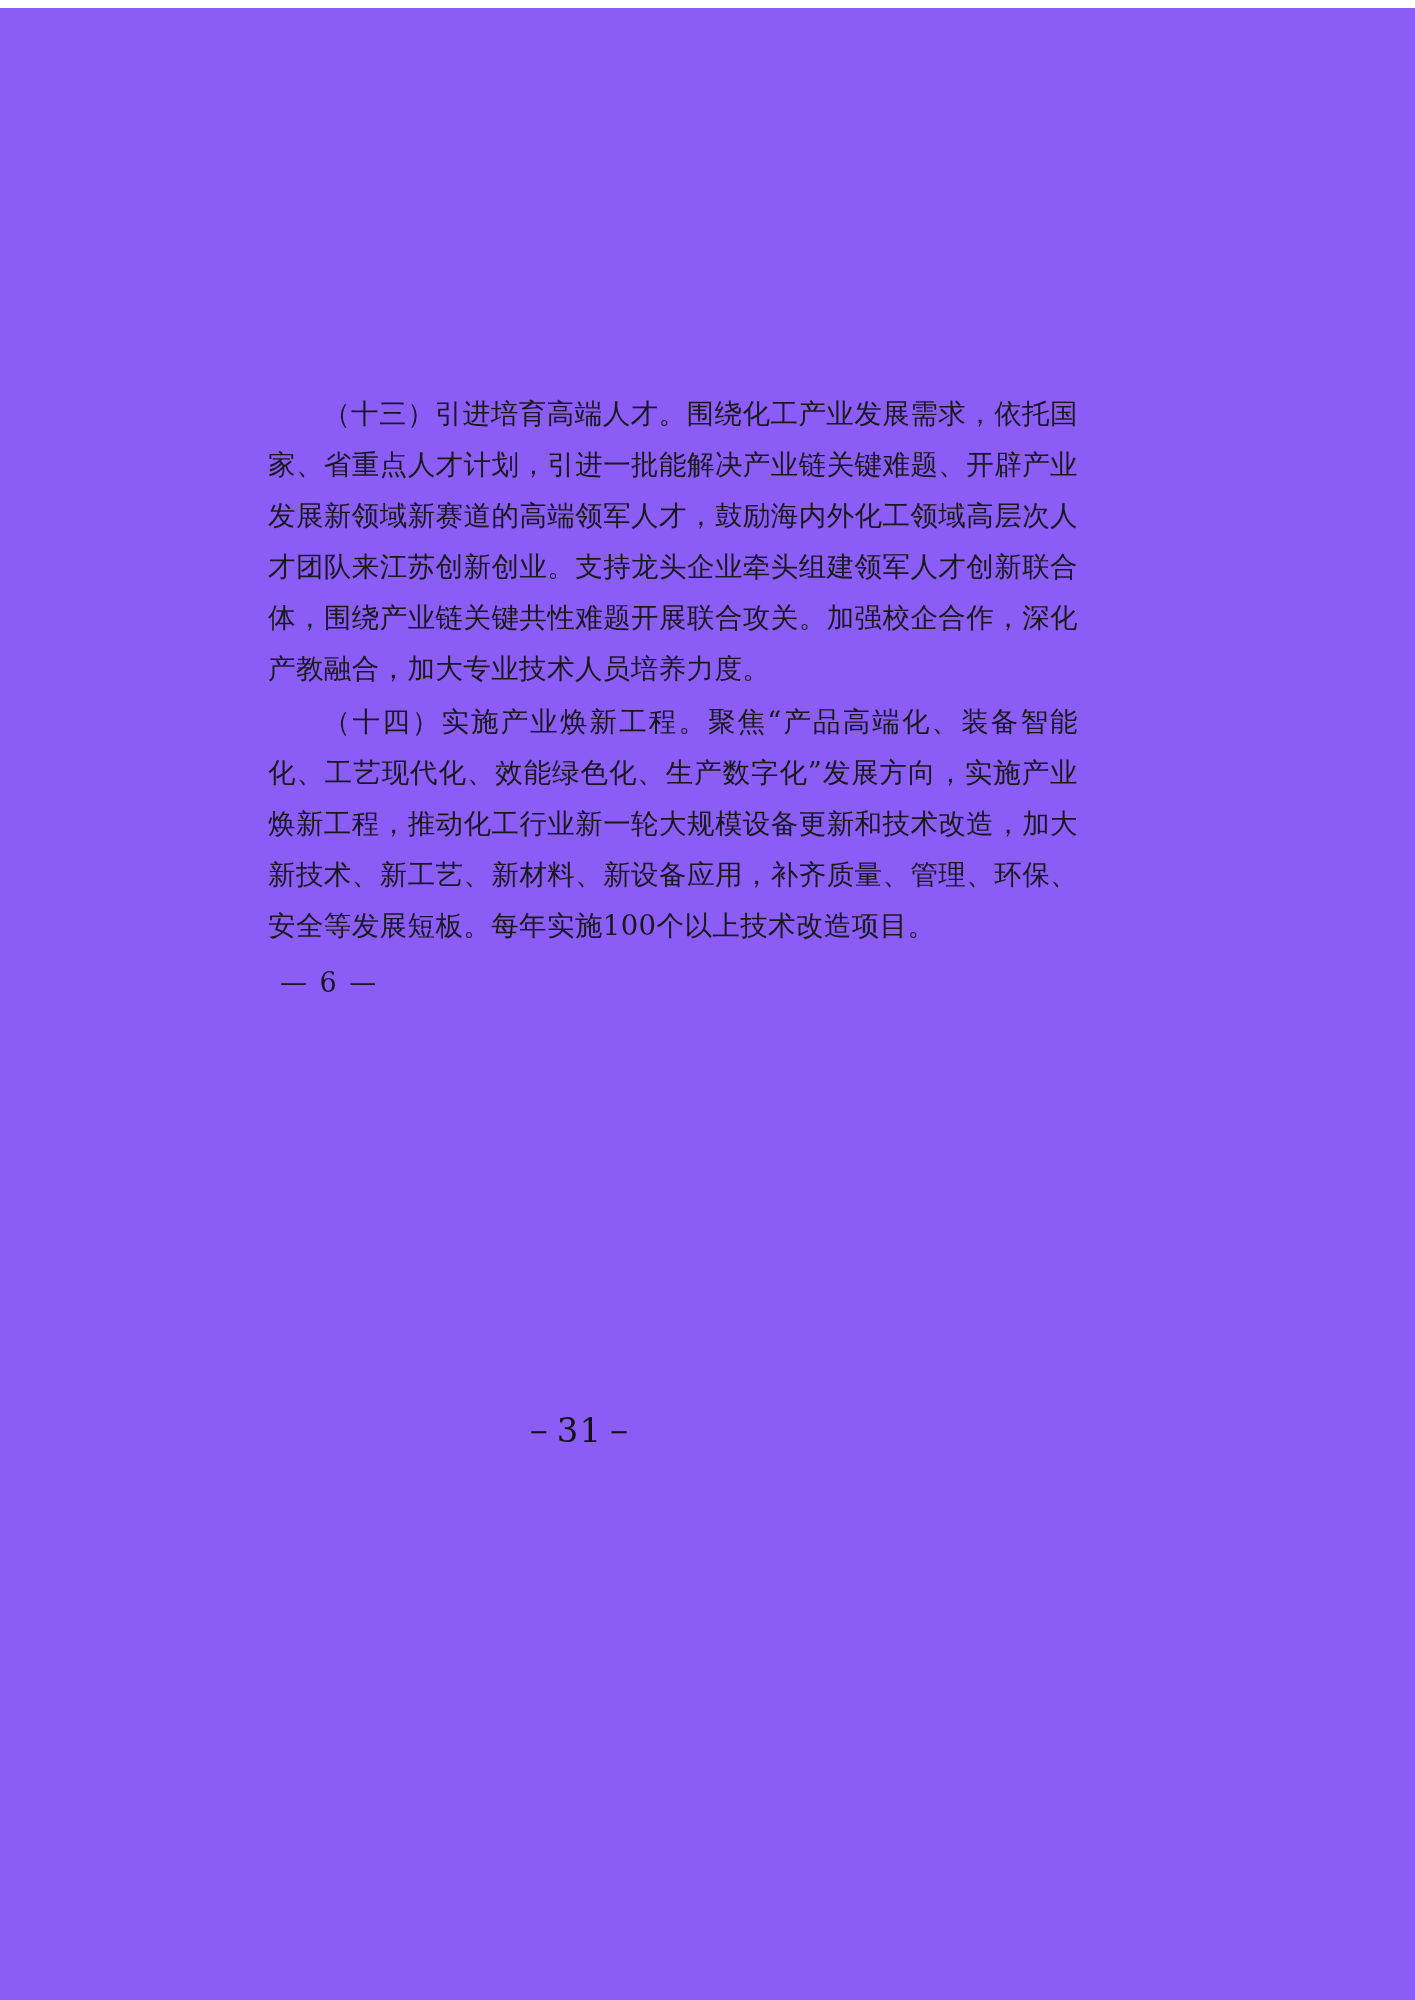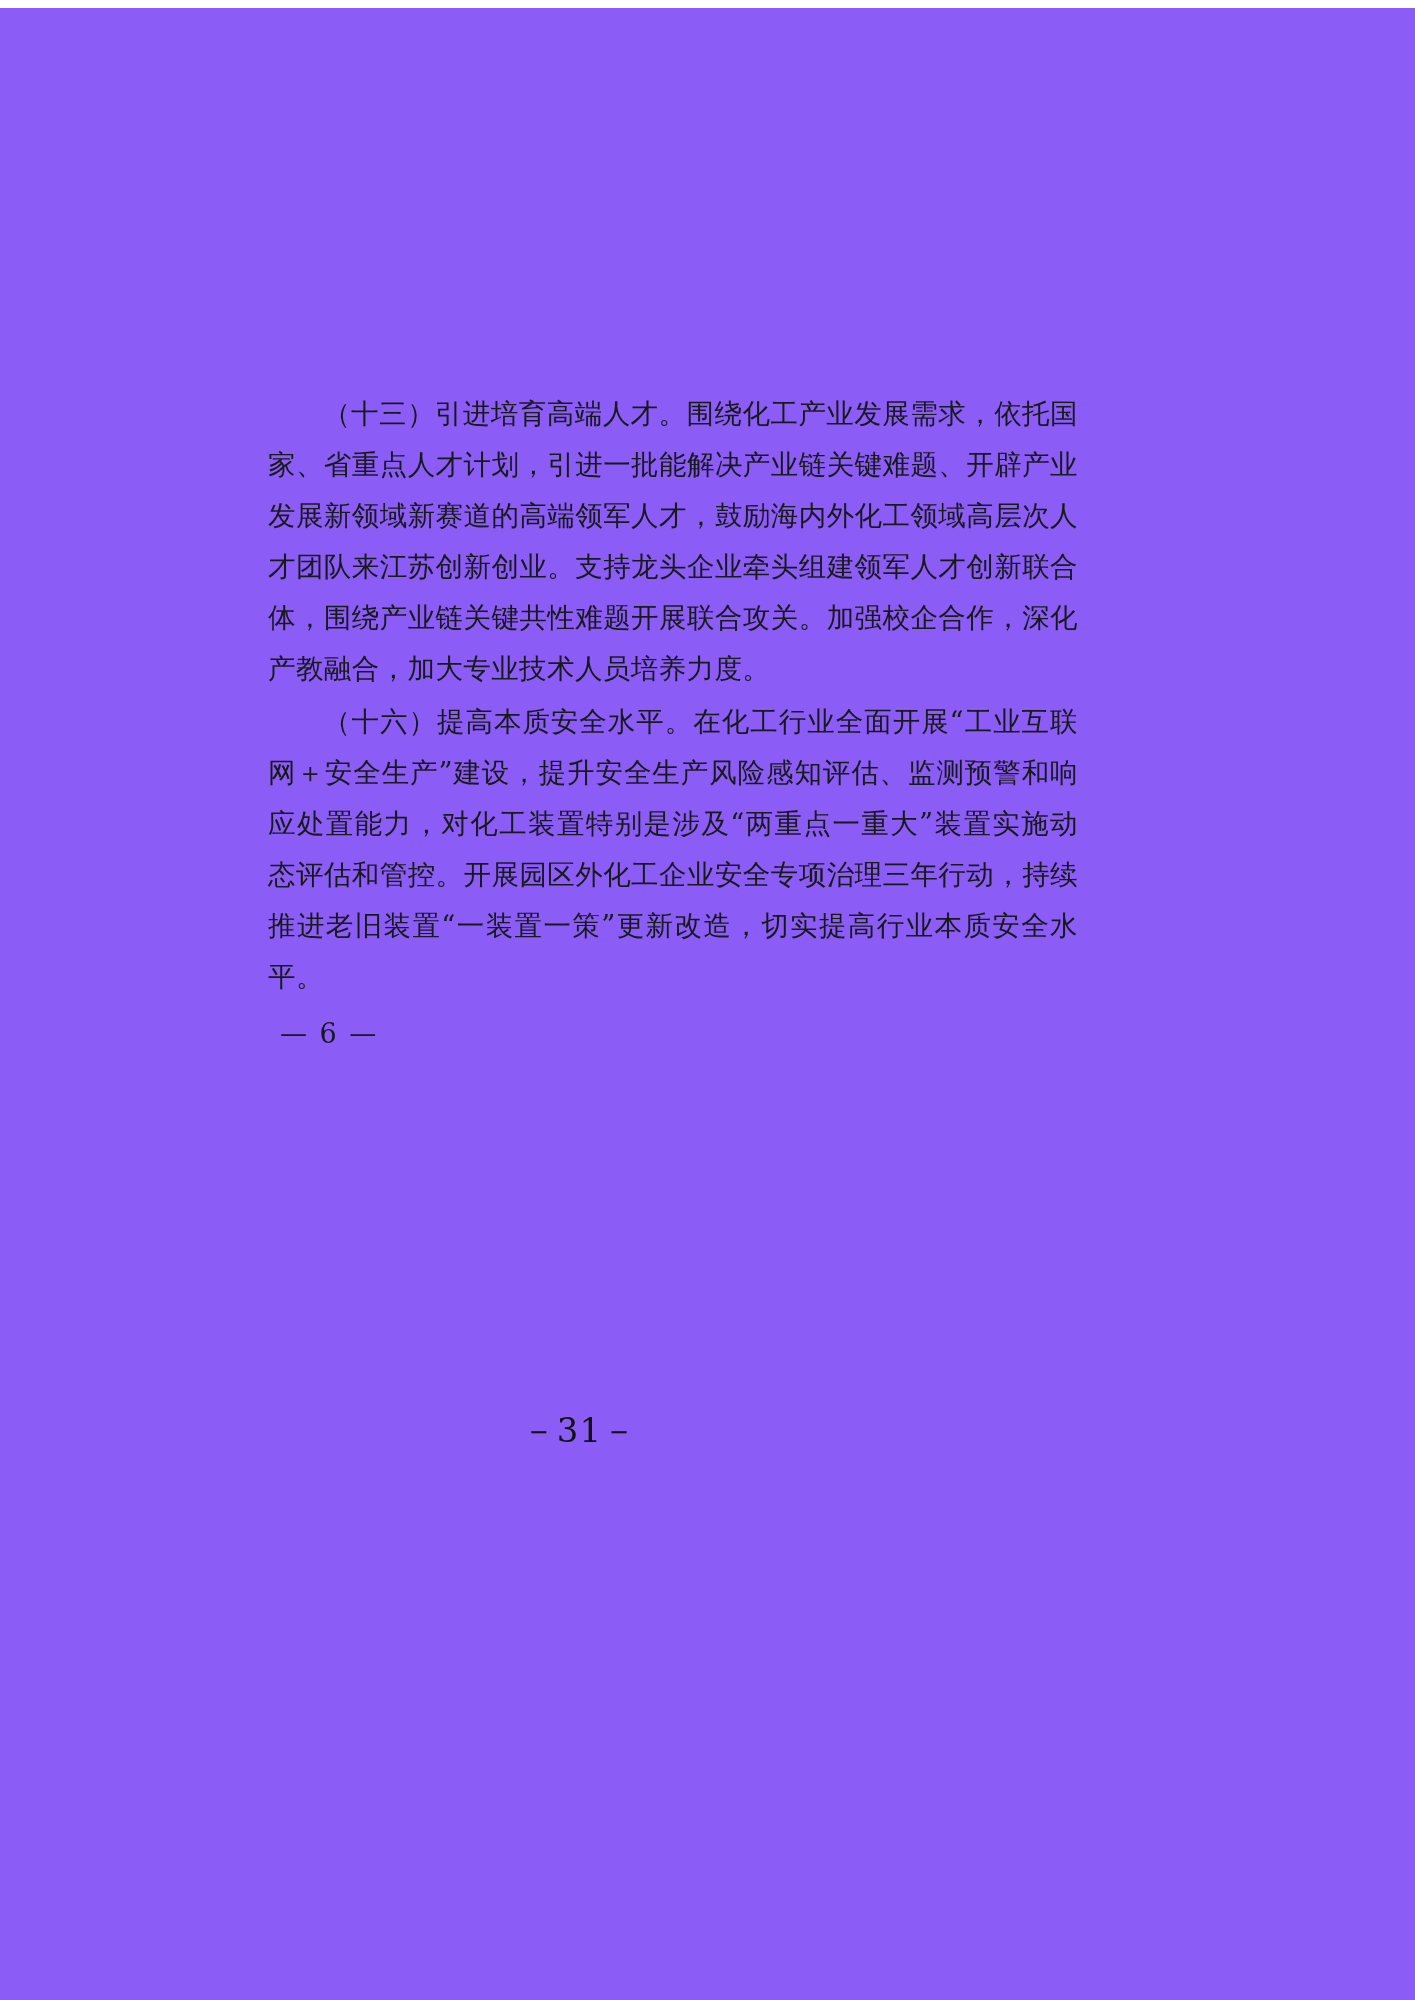--- a/index.html
+++ b/index.html
@@ -73,21 +73,21 @@
 </style>
 </head>
 <body>
 
 <div class="page">
   <div class="content">
 
     <p class="para">（十三）引进培育高端人才。围绕化工产业发展需求，依托国家、省重点人才计划，引进一批能解决产业链关键难题、开辟产业发展新领域新赛道的高端领军人才，鼓励海内外化工领域高层次人才团队来江苏创新创业。支持龙头企业牵头组建领军人才创新联合体，围绕产业链关键共性难题开展联合攻关。加强校企合作，深化产教融合，加大专业技术人员培养力度。</p>
 
 
+    <p class="para">（十四）实施产业焕新工程。聚焦“产品高端化、装备智能化、工艺现代化、效能绿色化、生产数字化”发展方向，实施产业焕新工程，推动化工行业新一轮大规模设备更新和技术改造，加大新技术、新工艺、新材料、新设备应用，补齐质量、管理、环保、安全等发展短板。每年实施100个以上技术改造项目。</p>
 
 
-    <p class="para">（十六）提高本质安全水平。在化工行业全面开展“工业互联网＋安全生产”建设，提升安全生产风险感知评估、监测预警和响应处置能力，对化工装置特别是涉及“两重点一重大”装置实施动态评估和管控。开展园区外化工企业安全专项治理三年行动，持续推进老旧装置“一装置一策”更新改造，切实提高行业本质安全水平。</p>
 
     <div class="inner-page-number">— 6 —</div>
   </div>
 
   <div class="footer-number">－31－</div>
 </div>
 
 </body></html>

